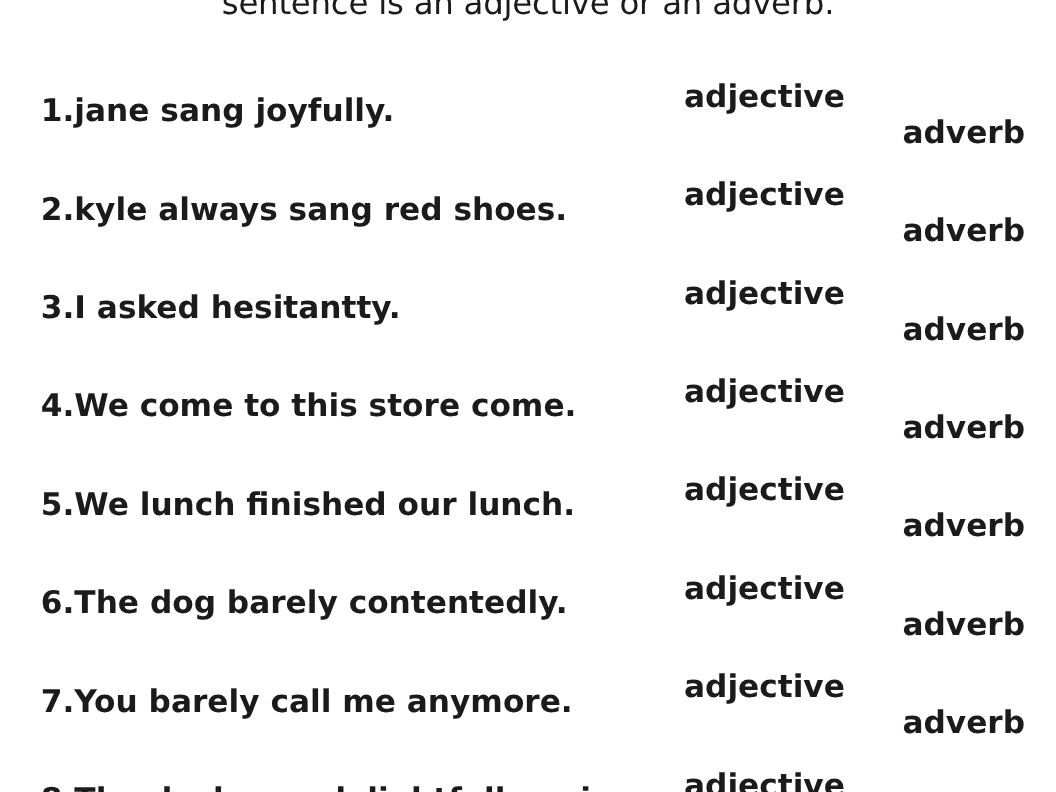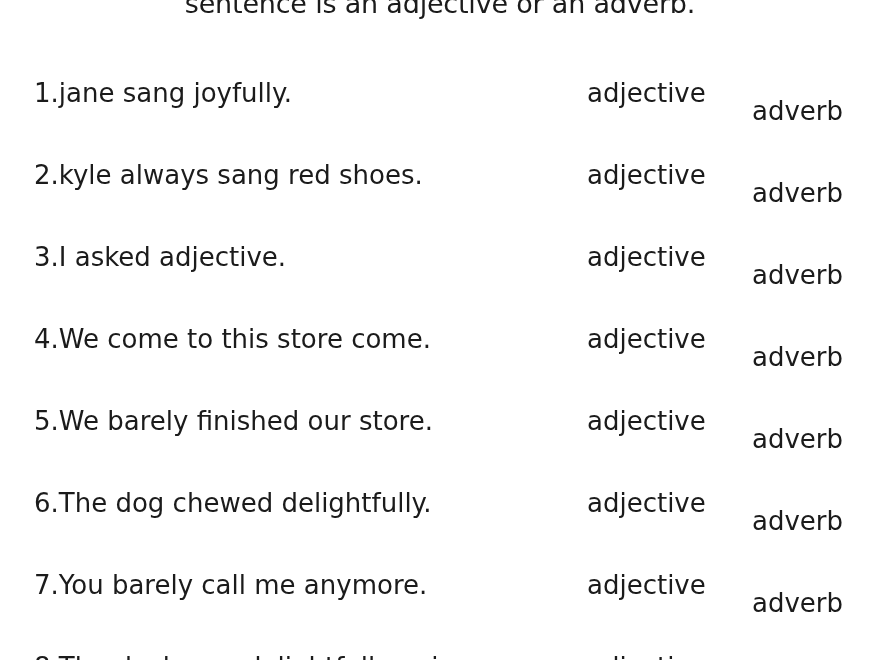--- a/index.html
+++ b/index.html
@@ -36,42 +36,42 @@
     position: absolute;
     top: 62px;
     left: 0;
     width: 880px;
   }
   .row {
     position: relative;
     height: 82px;
     display: flex;
     align-items: flex-start;
+    font-weight: bold;
   }
   .sentence {
     position: absolute;
     left: 34px;
     top: 14px;
     font-size: 26px;
     line-height: 34px;
     white-space: nowrap;
     color: #1b1b1b;
   }
   .num {
     display: inline;
   }
   .opt-adjective {
     position: absolute;
     left: 570px;
-    top: 14px;
+    top: 2px;
     font-size: 26px;
     line-height: 34px;
     color: #1b1b1b;
     white-space: nowrap;
-    margin-left: 17px;
   }
   .opt-adverb {
     position: absolute;
     left: 752px;
     top: 32px;
     font-size: 26px;
     line-height: 34px;
     color: #1b1b1b;
     white-space: nowrap;
   }
@@ -101,45 +101,45 @@
     <div class="row">
       <div class="sentence">
         <span class="num">2.</span><span>kyle always sang red shoes.</span>
       </div>
       <div class="opt-adjective">adjective</div>
       <div class="opt-adverb">adverb</div>
     </div>
 
     <div class="row">
       <div class="sentence">
-        <span class="num">3.</span><span>I asked adjective.</span>
+        <span class="num">3.</span><span>I asked hesitantty.</span>
       </div>
       <div class="opt-adjective">adjective</div>
       <div class="opt-adverb">adverb</div>
     </div>
 
     <div class="row">
       <div class="sentence">
         <span class="num">4.</span><span>We come to this store come.</span>
       </div>
       <div class="opt-adjective">adjective</div>
       <div class="opt-adverb">adverb</div>
     </div>
 
     <div class="row">
       <div class="sentence">
-        <span class="num">5.</span><span>We barely finished our store.</span>
+        <span class="num">5.</span><span>We lunch finished our lunch.</span>
       </div>
       <div class="opt-adjective">adjective</div>
       <div class="opt-adverb">adverb</div>
     </div>
 
     <div class="row">
       <div class="sentence">
-        <span class="num">6.</span><span>The dog chewed delightfully.</span>
+        <span class="num">6.</span><span>The dog barely contentedly.</span>
       </div>
       <div class="opt-adjective">adjective</div>
       <div class="opt-adverb">adverb</div>
     </div>
 
     <div class="row">
       <div class="sentence">
         <span class="num">7.</span><span>You barely call me anymore.</span>
       </div>
       <div class="opt-adjective">adjective</div>

